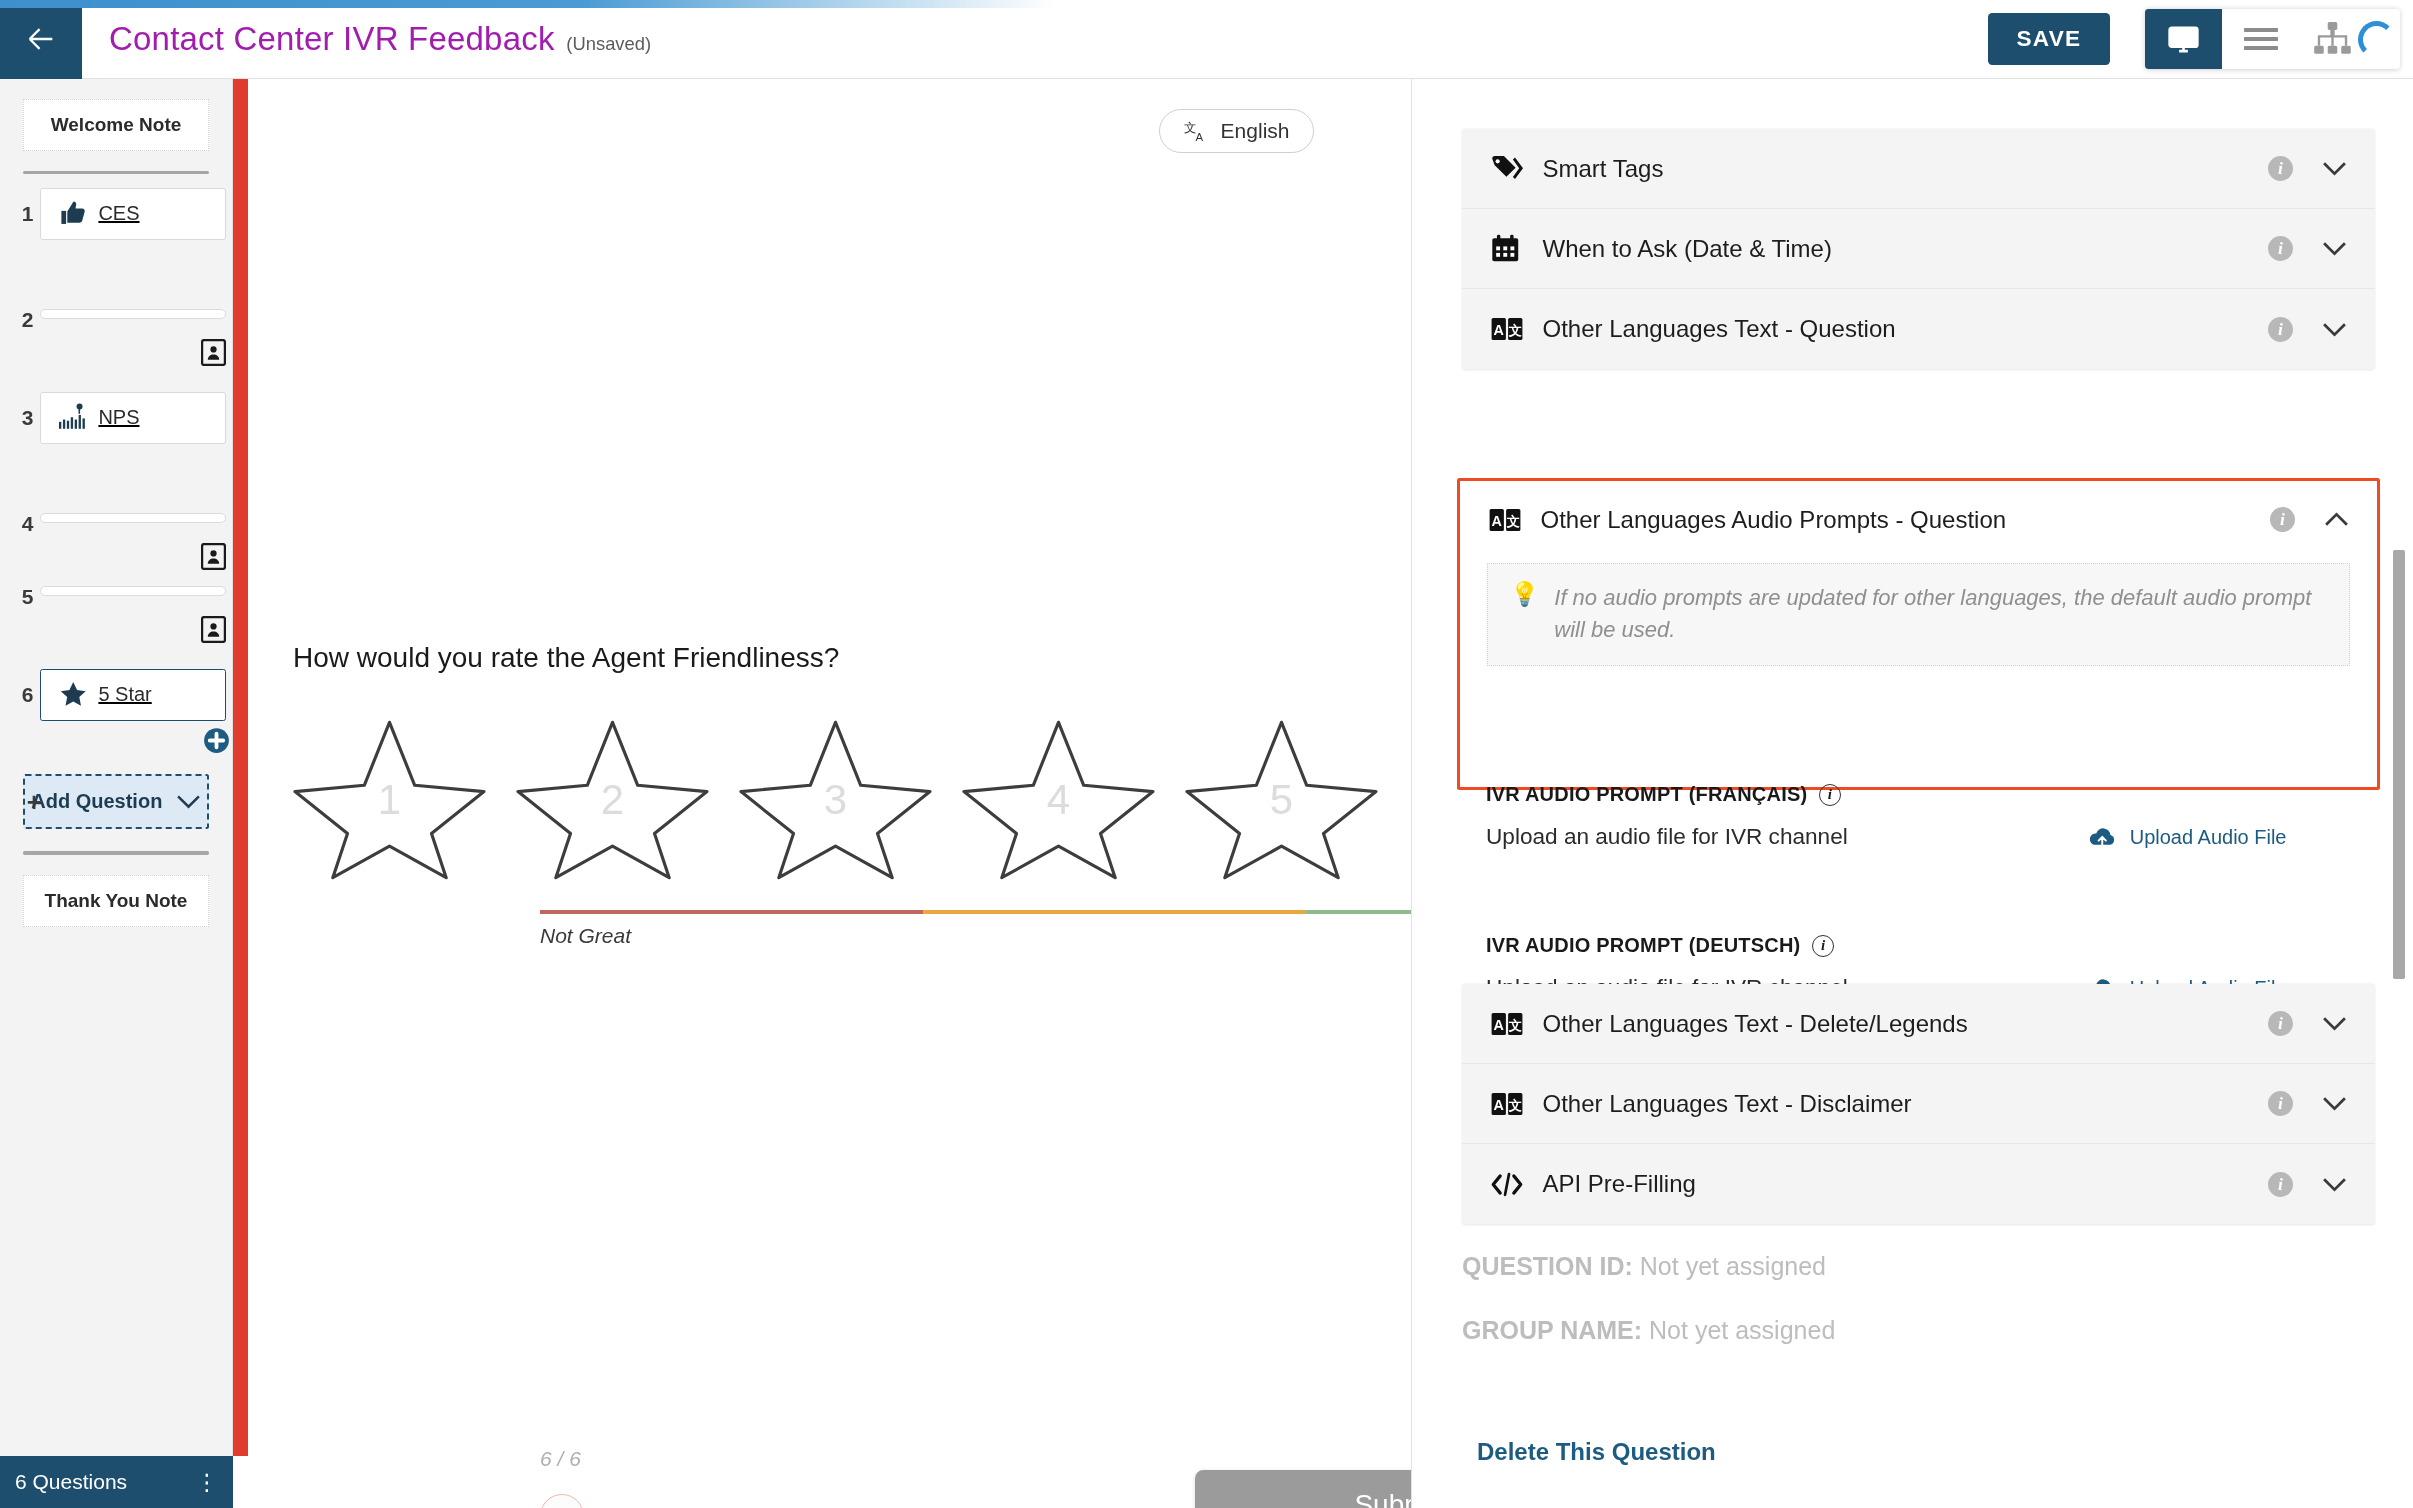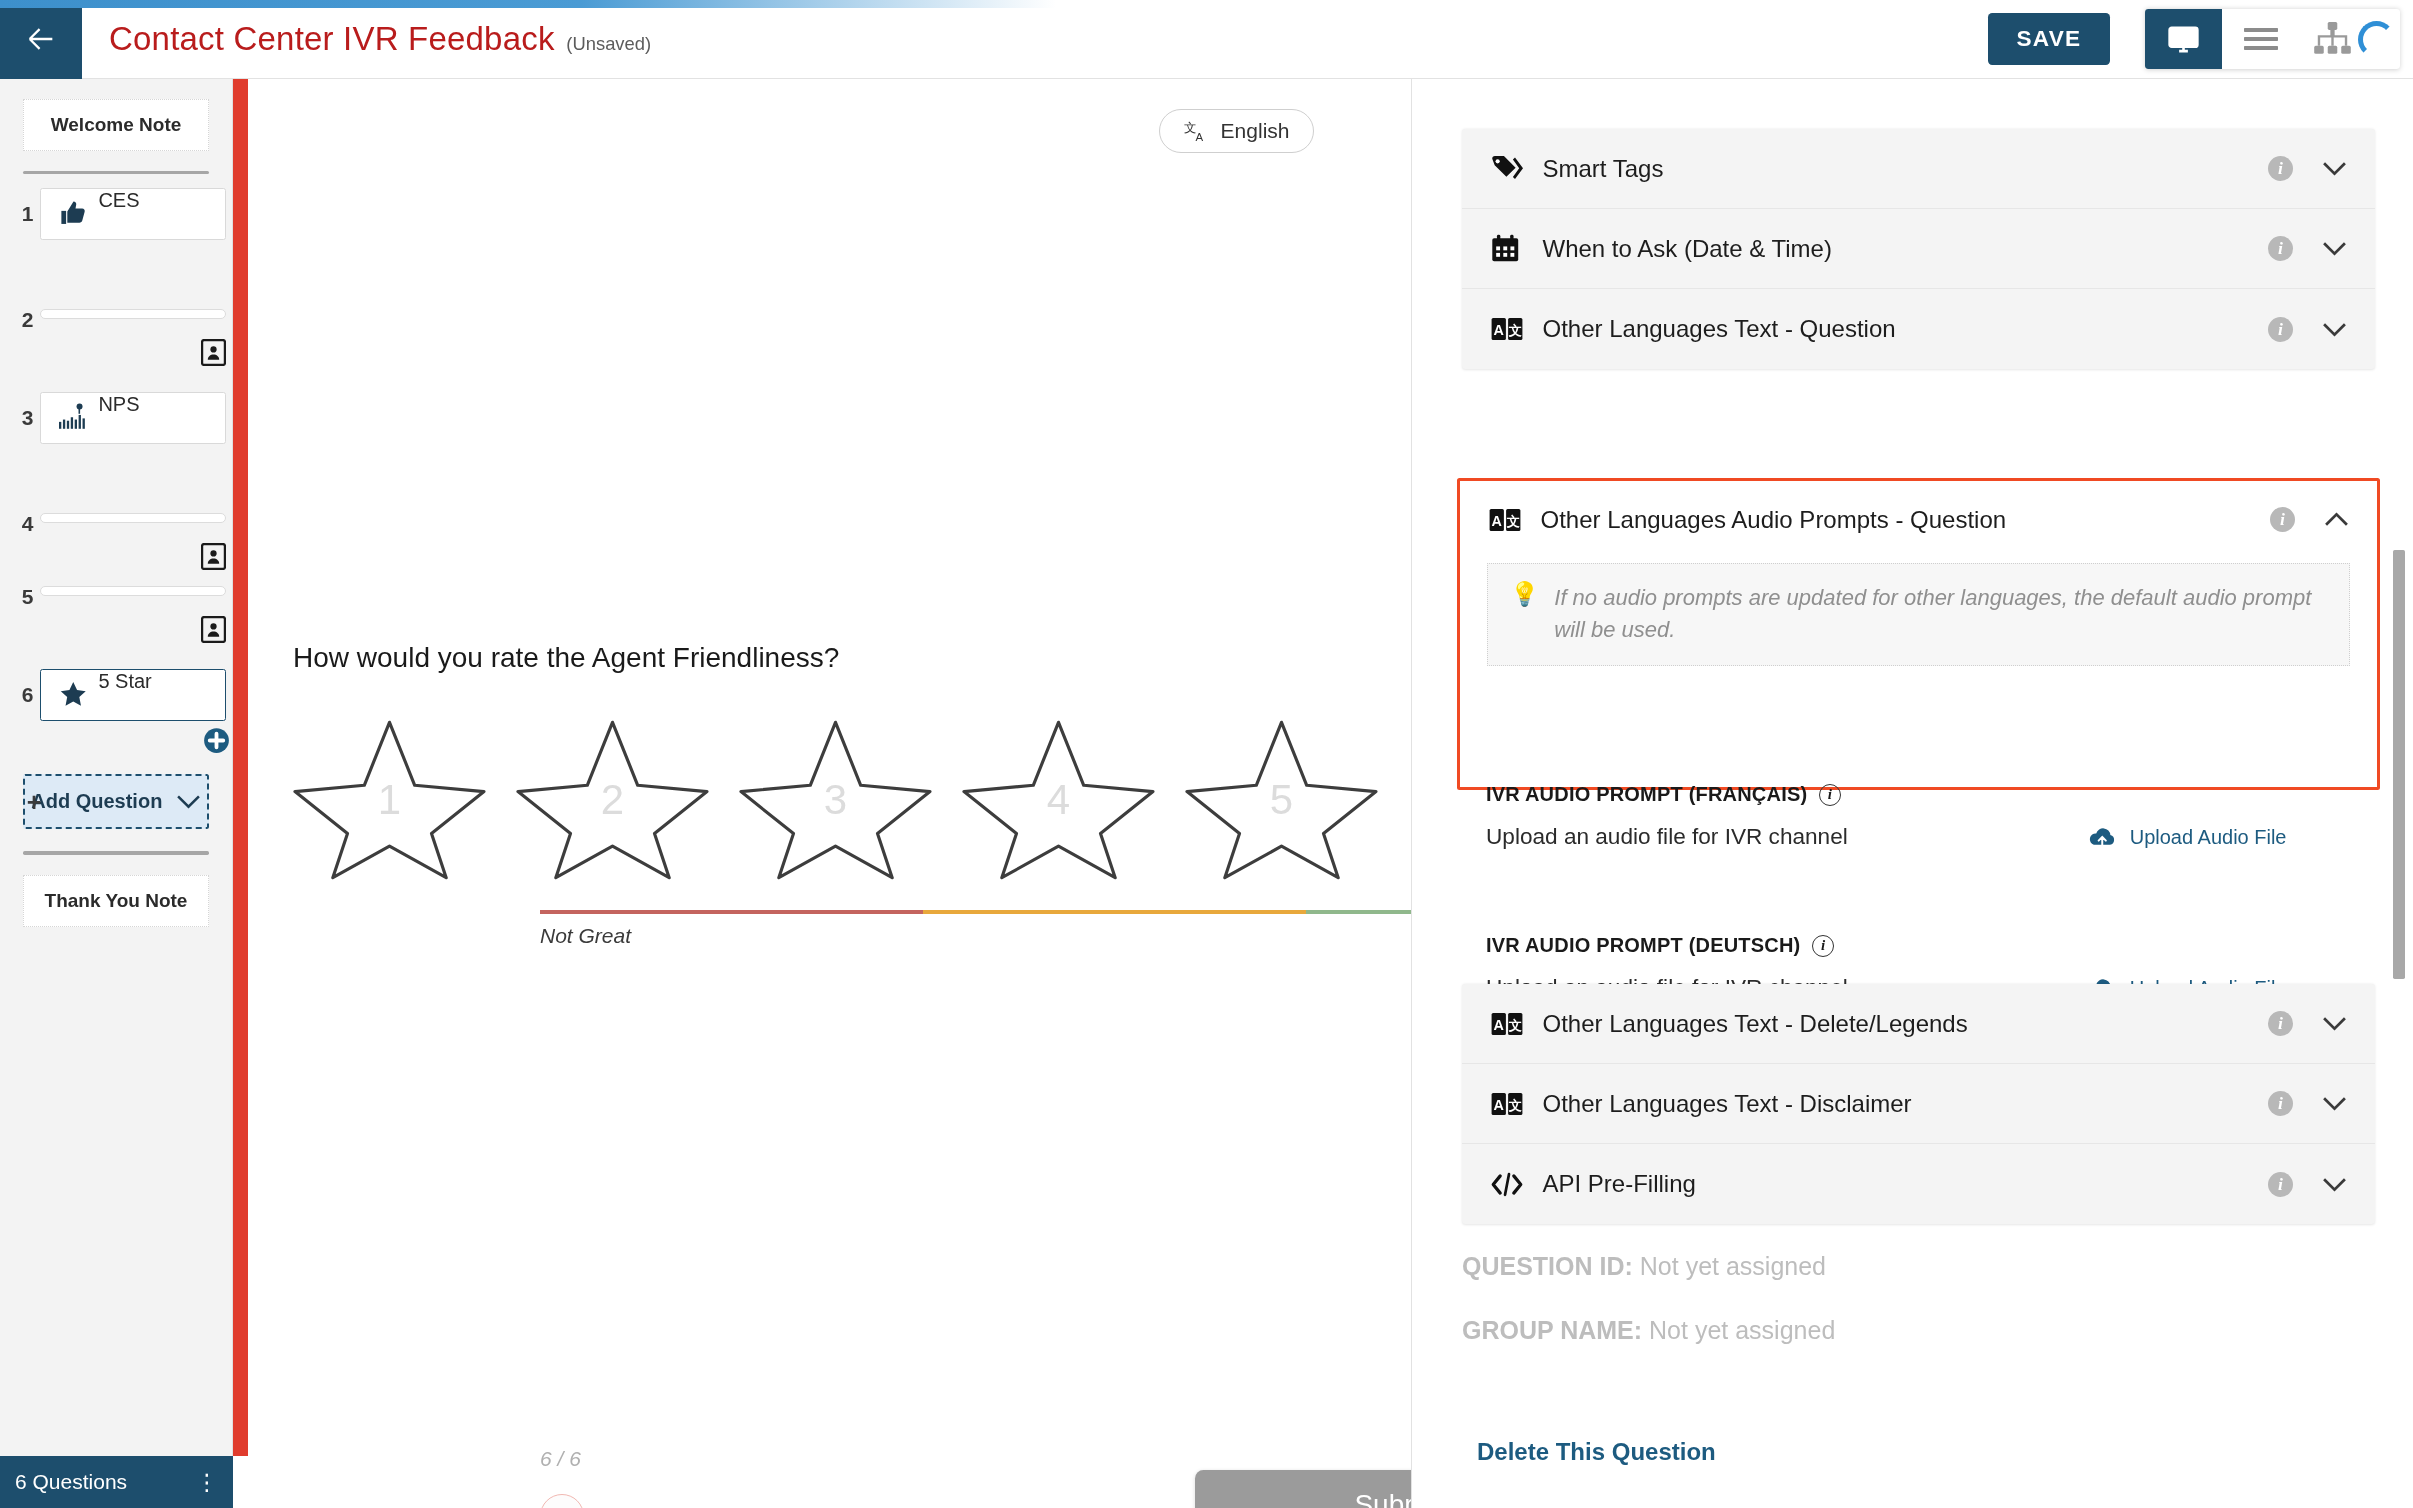--- a/index.html
+++ b/index.html
@@ -24,21 +24,21 @@
     background: #fff; border-bottom: 0.8px solid #e2e2e2; z-index: 40;
     display: flex; align-items: center;
   }
   .back-btn {
     width: 82px; height: 79px; background: #1d4e6d;
     display: flex; align-items: center; justify-content: center;
     cursor: pointer; flex: 0 0 auto;
   }
   .back-btn svg { width: 34px; height: 34px; }
   .title-wrap { display: flex; align-items: baseline; margin-left: 27px; }
-  .doc-title { font-size: 33px; color: #b91c1c; font-weight: 400; letter-spacing: 0.2px; }
+  .doc-title { font-size: 33px; color: #a21caf; font-weight: 400; letter-spacing: 0.2px; }
   .doc-sub { font-size: 18.4px; color: #5c5c5c; margin-left: 11.7px; }
   .header-right {
     margin-left: auto; display: flex; align-items: center; gap: 0; padding-right: 13.4px;
   }
   .save-btn {
     background: #1d4e6d; color: #fff; font-size: 22.6px; font-weight: bold;
     letter-spacing: 1.3px; padding: 13.4px 28.5px; border-radius: 4.2px; border: none;
     cursor: pointer; margin-right: 35px;
   }
   .icon-group {
@@ -75,21 +75,21 @@
   }
   .sb-divider { width: 186px; height: 3.4px; background: #a6a6a6; margin: 20px auto; border-radius: 1.7px; }
   .q-row { position: relative; height: 39px; margin-top: 22px; }
   .q-num {
     position: absolute; left: -3.4px; top: 50%; transform: translateY(-50%);
     font-size: 21px; font-weight: bold; color: #3a3a3a; width: 22px; text-align: center;
   }
   .q-card {
     position: absolute; left: 20px; width: 186px; height: 52px; top: -6.7px;
     background: #fff; border: 0.8px solid #d9d9d9; border-radius: 2.5px;
-    display: flex; padding-left: 18.4px; cursor: pointer;
+    display: flex; align-items: center; padding-left: 18.4px; cursor: pointer; text-decoration: underline;
   }
   .q-card.selected { border: 1.7px solid #1d4e6d; }
   .q-card .q-ico { width: 39px; display: flex; align-items: center; color: #1d3c52; }
   .q-card .q-lbl { font-size: 20px; color: #2b2b2b; }
   .q-bar {
     position: absolute; left: 20px; top: 8.4px; width: 186px; height: 10px;
     background: #fff; border: 0.8px solid #dcdcdc; border-radius: 5px;
   }
   .q-pagemark { position: absolute; left: 181px; top: 39px; width: 25px; height: 27px; }
   .plus-ico { position: absolute; left: 183px; top: 8.4px; width: 27px; height: 27px; }

